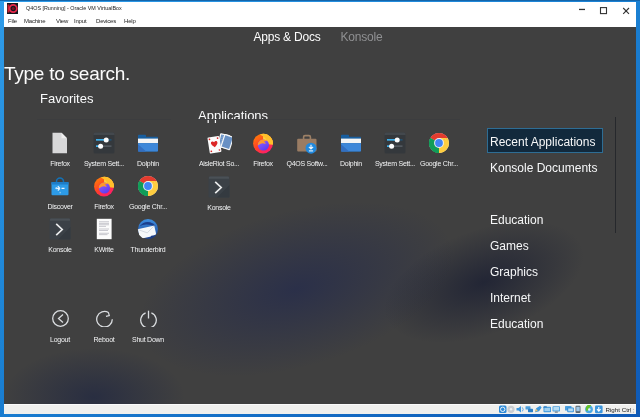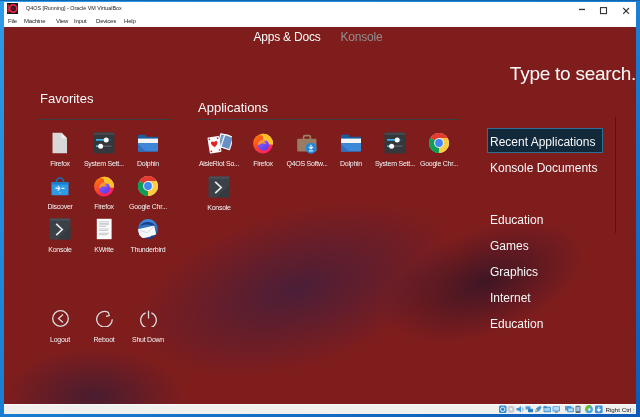--- a/index.html
+++ b/index.html
@@ -2,21 +2,21 @@
 <html><head><meta charset="utf-8">
 <style>
 *{margin:0;padding:0;box-sizing:border-box}
 html,body{width:640px;height:417px;overflow:hidden}
 body{font-family:"Liberation Sans",sans-serif;position:relative;background:#1d86da}
 .abs{position:absolute}
 #border{position:absolute;inset:0;background:linear-gradient(150deg,#2f9ce9 0%,#1b82d4 45%,#0e59b6 100%)}
 #topline{position:absolute;left:0;top:0;width:640px;height:1px;background:#1465aa}
 #titlebar{position:absolute;left:4px;top:2px;width:632px;height:13px;background:#ffffff}
 #menubar{position:absolute;left:4px;top:15px;width:632px;height:12px;background:#ffffff}
-#guest{position:absolute;left:4px;top:27px;width:632px;height:377px;background:#7f1d1d;overflow:hidden}
+#guest{position:absolute;left:4px;top:27px;width:632px;height:377px;background:#404040;overflow:hidden}
 #statusbar{position:absolute;left:4px;top:404px;width:632px;height:10px;background:#f0f0ee;border-top:1px solid #fbfbfb}
 .ttext{font-size:5.4px;color:#222;letter-spacing:0}
 .menu{font-size:6px;color:#222;letter-spacing:-0.2px}
 #wisp1{position:absolute;left:60px;top:140px;width:480px;height:230px;background:radial-gradient(ellipse 50% 50% at 48% 52%,rgba(22,32,82,0.5),rgba(22,32,82,0) 68%);transform:rotate(-16deg)}
 #wisp2{position:absolute;left:-40px;top:300px;width:260px;height:140px;background:radial-gradient(ellipse 50% 50% at 50% 50%,rgba(18,28,66,0.5),rgba(18,28,66,0) 70%)}
 #wisp3{position:absolute;left:330px;top:180px;width:300px;height:150px;background:radial-gradient(ellipse 50% 50% at 50% 50%,rgba(10,16,44,0.55),rgba(10,16,44,0) 70%);transform:rotate(-20deg)}
 .tab{font-size:12px;letter-spacing:-0.2px}
 .glabel{font-size:7px;letter-spacing:-0.25px;color:#f2f3f4;text-align:center;white-space:nowrap}
 .head{font-size:13px;color:#fafbfc}
 .hline{position:absolute;height:1px;background:#3c3d3f}
@@ -48,25 +48,25 @@
   <div class="abs menu" style="left:92px;top:3px">Devices</div>
   <div class="abs menu" style="left:120px;top:3px">Help</div>
 </div>
 <div id="guest">
   <div id="wisp3"></div>
   <div id="wisp1"></div>
   <div id="wisp2"></div>
 
   <div class="abs tab" style="left:249.4px;top:2.5px;color:#fcfcfc">Apps &amp; Docs</div>
   <div class="abs tab" style="left:336.4px;top:2.5px;color:#8f9092">Konsole</div>
-  <div class="abs" style="left:0;top:36px;width:632px;text-align:right;font-size:19px;letter-spacing:-0.25px;color:#fcfcfc">Type to search.</div>
+  <div class="abs" style="left:0;top:36px;width:632px;text-align:left;font-size:19px;letter-spacing:-0.25px;color:#fcfcfc">Type to search.</div>
 
   <div class="abs head" style="left:36px;top:64px">Favorites</div>
   <div class="hline" style="left:33px;top:92px;width:134px"></div>
-  <div class="abs head" style="left:194px;top:73px">Applications</div>
+  <div class="abs head" style="left:194px;top:81px">Applications</div>
   <div class="hline" style="left:193px;top:92px;width:263px"></div>
   <svg width="0" height="0" style="position:absolute">
     <defs>
       <linearGradient id="fxr" x1="0" y1="0" x2=".7" y2="1">
           <stop offset="0" stop-color="#ff8a00"></stop>
           <stop offset=".55" stop-color="#ff4128"></stop>
           <stop offset="1" stop-color="#ff1b6d"></stop>
         </linearGradient>
       <linearGradient id="fxp" x1="0" y1="0" x2=".6" y2="1">
           <stop offset="0" stop-color="#9a62ff"></stop>

